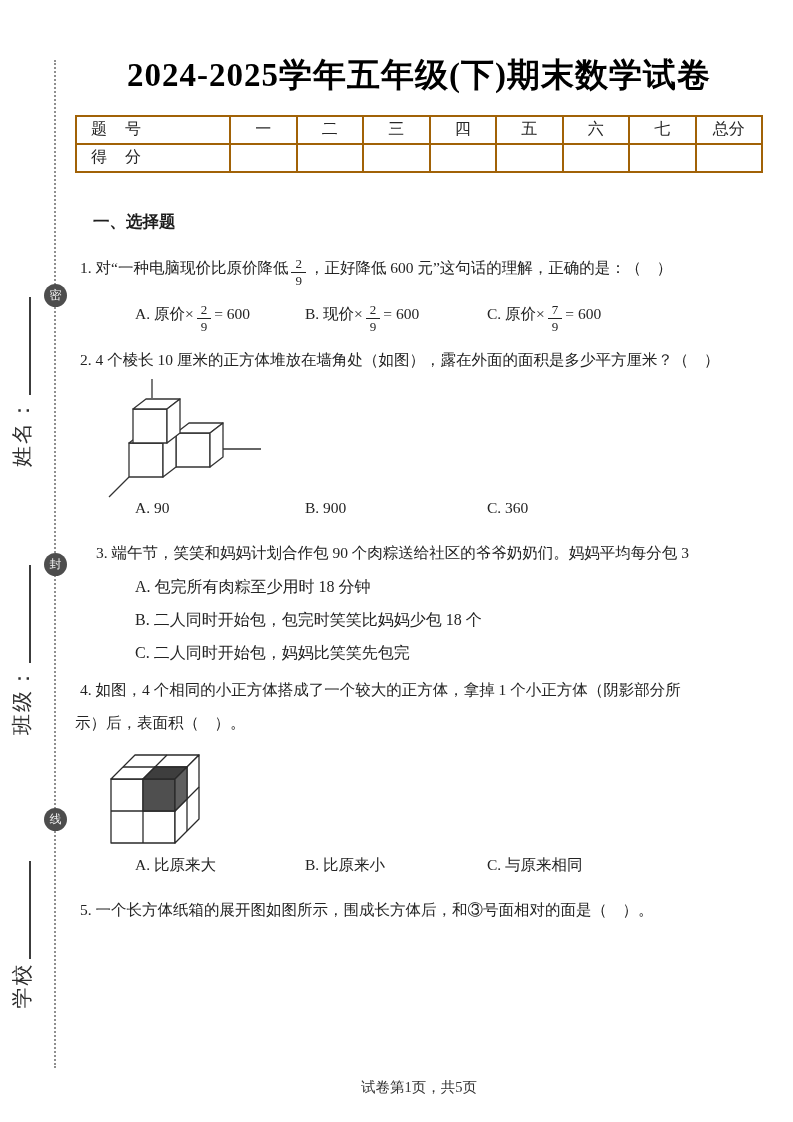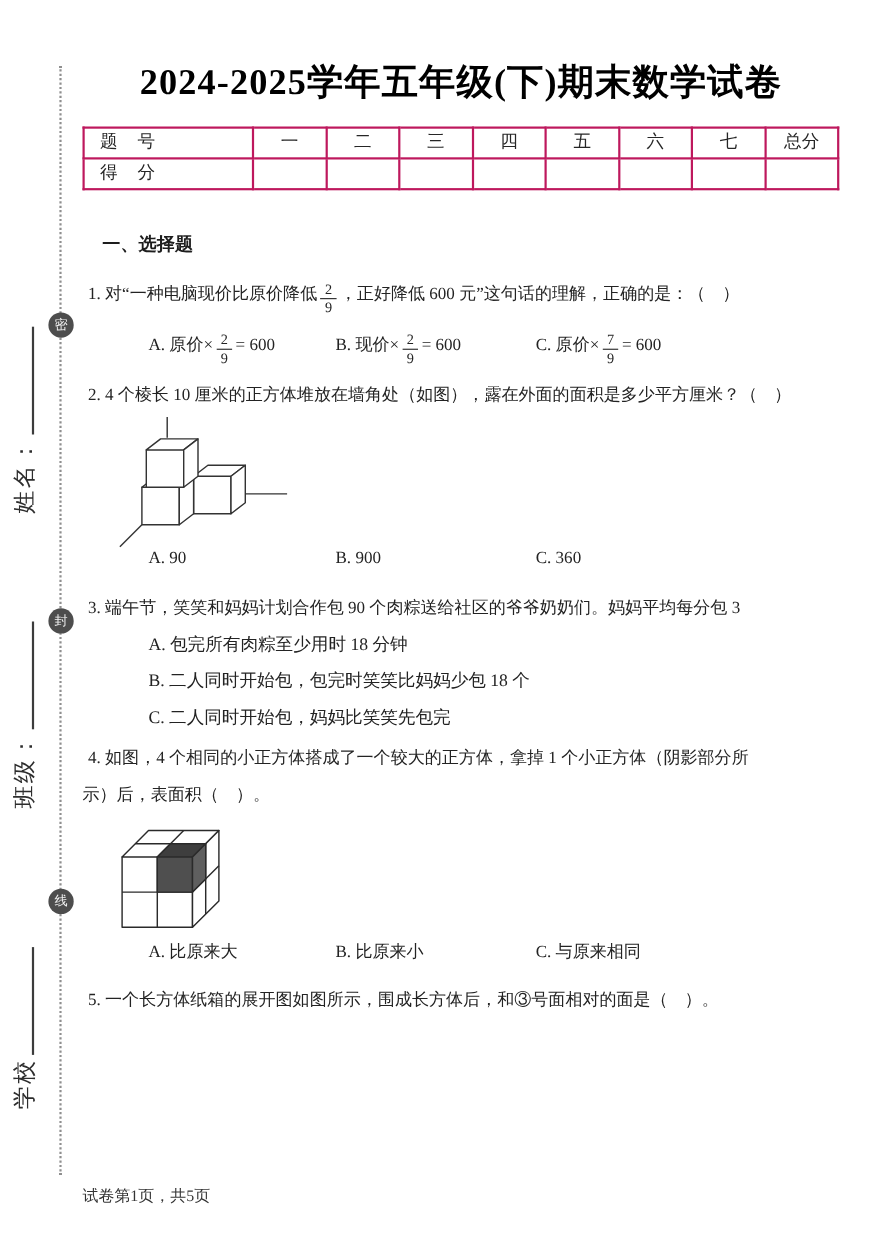--- a/index.html
+++ b/index.html
@@ -21,40 +21,40 @@
   .side-school { top:917px; }
   .blank-line { display:inline-block; width:98px; height:15px; border-bottom:2px solid #3c3c3c; margin-left:3px; }
   
   .content { position:absolute; left:75px; top:50px; width:688px; }
   .page-title { font-size:33px; font-weight:bold; text-align:center; color:#000000;
     margin:6px 0 19px 0; letter-spacing:1px; line-height:1.2; }
   .meta { text-align:right; font-size:16px; color:#4b4440; margin:0 2px 12px 0; }
   .meta .teal { color:#3d7b74; }
   .meta .gap { display:inline-block; width:26px; }
   table.score { width:100%; border-collapse:collapse; table-layout:fixed; margin-top:4px; }
-  table.score td { border:2px solid #be185d; height:26px; font-size:16px; text-align:center;
+  table.score td { border:2px solid #a16207; height:26px; font-size:16px; text-align:center;
     padding:0; color:#262626; }
   table.score td.rowhead { width:138px; text-align:left; padding-left:14px; letter-spacing:7px; }
   .section-title { font-weight:bold; font-size:16.5px; margin:38px 0 0 18px; color:#1d1d1d; }
   .qtext { font-size:15.5px; margin-left:5px; line-height:34px; color:#232323; }
   .q1line { margin-top:12px; line-height:46px; }
   .frac { display:inline-block; vertical-align:-12px; text-align:center; line-height:1.05;
     font-size:13px; margin:0 3px; }
   .frac .fnum { display:block; border-bottom:1.3px solid #232323; padding:0 4px 1px; }
   .frac .fden { display:block; padding-top:1px; }
   .opt-row { position:relative; height:38px; font-size:15.5px; }
   .opt-row.tall { height:46px; line-height:46px; }
   .opt-row .o1 { position:absolute; left:60px; }
   .opt-row .o2 { position:absolute; left:230px; }
   .opt-row .o3 { position:absolute; left:412px; }
   .opt-list { font-size:16px; margin-left:60px; }
   .opt-list div { line-height:33px; }
   .fig { margin-left:28px; }
   .fig svg { display:block; }
-  .footer { position:absolute; left:75px; top:1078px; width:688px; 
+  .footer { position:absolute; left:75px; top:1078px; width:688px; text-align:center;
     font-size:14.5px; color:#333; }
 </style>
 </head>
 <body>
 
 <div class="seal-dash"></div>
 <div class="seal-badge badge-mi">密</div>
 <div class="seal-badge badge-feng">封</div>
 <div class="seal-badge badge-xian">线</div>
 
@@ -134,21 +134,21 @@
       <line x1="26" y1="100" x2="6" y2="120"></line>
     </svg>
   </div>
   <div class="opt-row" style="height:30px;">
     <span class="o1">A. 90</span>
     <span class="o2">B. 900</span>
     <span class="o3">C. 360</span>
   </div>
 
   <div class="qtext" style="margin-top:6px; line-height:35px;">
-    <div style="margin-left:0;">3. 端午节，笑笑和妈妈计划合作包 90 个肉粽送给社区的爷爷奶奶们。妈妈平均每分包 3</div>
+    <div style="margin-left:16px;">3. 端午节，笑笑和妈妈计划合作包 90 个肉粽送给社区的爷爷奶奶们。妈妈平均每分包 3</div>
   </div>
   <div class="opt-list">
     <div>A. 包完所有肉粽至少用时 18 分钟</div>
     <div>B. 二人同时开始包，包完时笑笑比妈妈少包 18 个</div>
     <div>C. 二人同时开始包，妈妈比笑笑先包完</div>
   </div>
 
   <div class="qtext" style="margin-top:4px; line-height:33px;">
     <div>4. 如图，4 个相同的小正方体搭成了一个较大的正方体，拿掉 1 个小正方体（阴影部分所</div>
     <div style="margin-left:-5px;">示）后，表面积（　）。</div>

